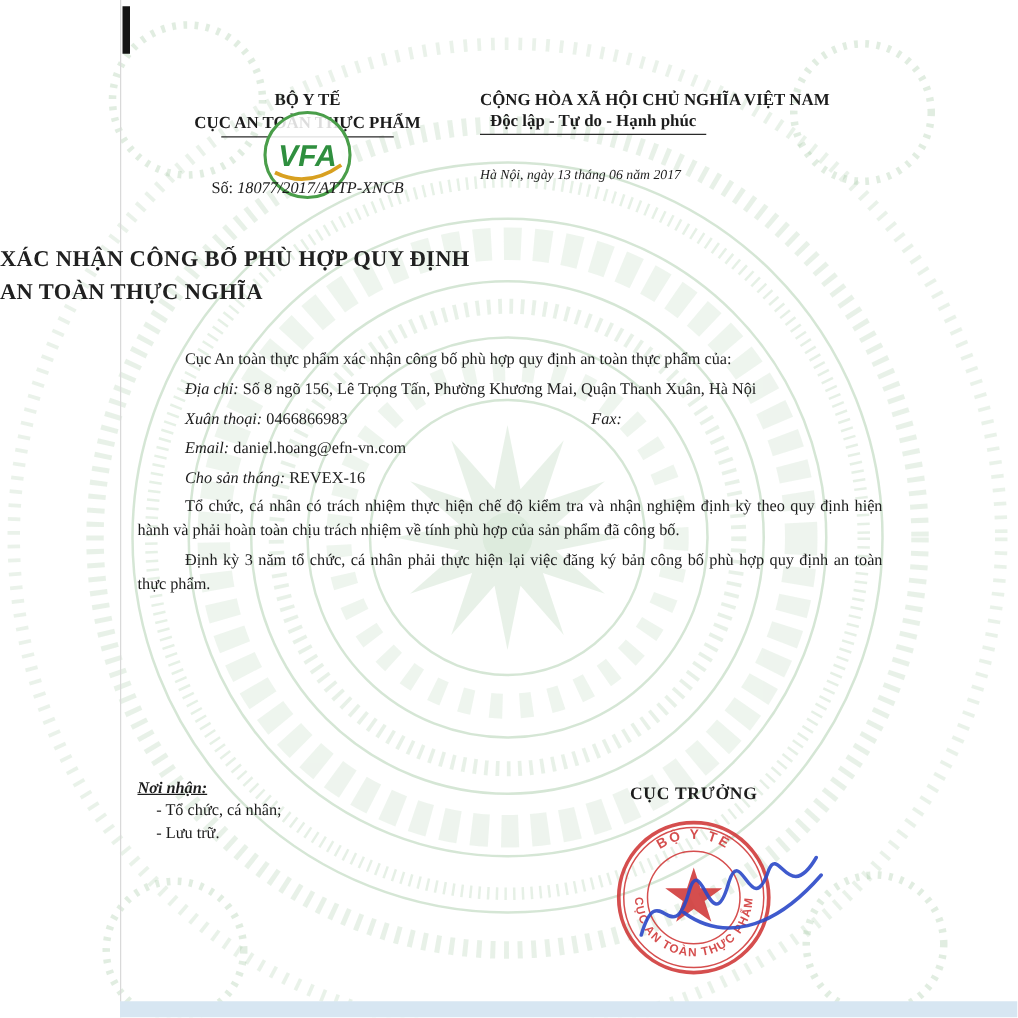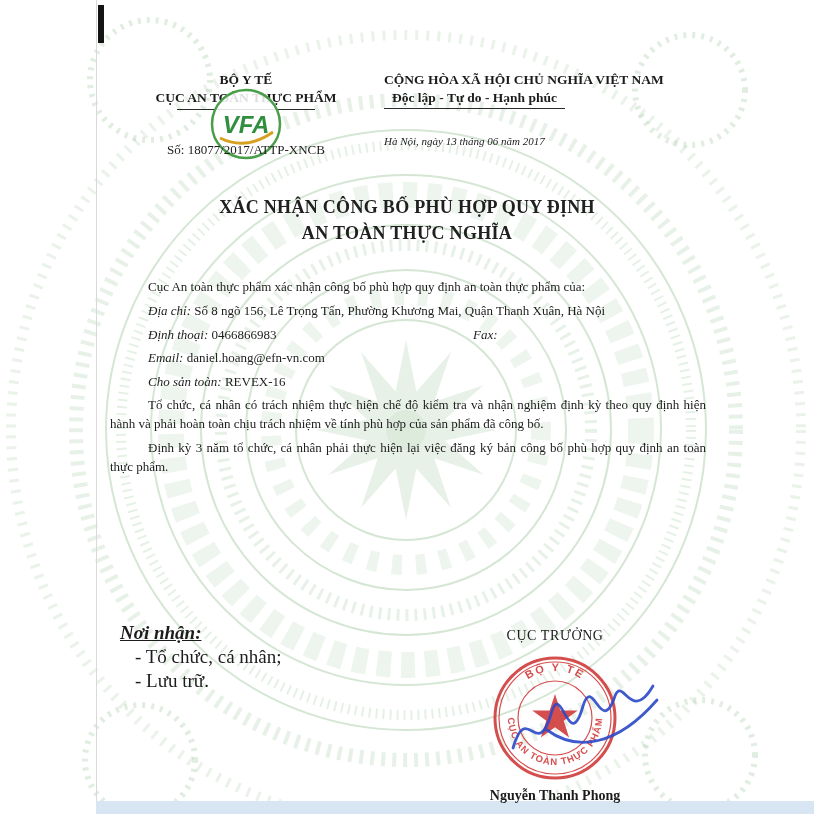--- a/index.html
+++ b/index.html
@@ -21,45 +21,45 @@
   .watermark { position:absolute; left:0; top:0; pointer-events:none; }
 
   
   .header { position:absolute; top:72px; left:108px; width:600px; display:flex; z-index:2; }
   .header-left { width:46%; text-align:center; position:relative; }
   .ministry { font-weight:bold; font-size:13.5px; }
   .department { font-weight:bold; font-size:13.5px; margin-top:2px; }
   .dept-underline { width:138px; border-top:1.2px solid #2a2a2a; margin:3px auto 0; }
   .logo-wrap { position:absolute; left:50%; top:16px; transform:translateX(-50%); z-index:0; }
   .number-line { position:relative; z-index:1; margin-top:32px; font-size:13px; }
-  .number-value { }
+  .number-value { font-style:italic; }
   .header-right { width:54%; }
   .country { font-weight:bold; font-size:13.5px; }
   .motto { font-weight:bold; font-size:13.5px; display:inline-block; border-bottom:1.2px solid #2a2a2a; padding:0 8px 2px; margin-top:0; }
   .dateline { font-style:italic; font-size:11px; margin-top:26px; }
 
   
-  .title { position:absolute; top:194px; left:0; width:100%; text-align:center;
+  .title { position:absolute; top:194px; left:0; width:100%; text-align:left;
            font-weight:bold; font-size:18px; line-height:1.45; letter-spacing:.3px; z-index:2; color:#202020; }
 
   
   .docbody { position:absolute; top:278px; left:110px; width:596px; font-size:13px;
              line-height:1.42; text-align:justify; z-index:2; }
   .docbody p { margin:0 0 6px 0; text-indent:38px; }
   .docbody p.tight { margin-bottom:5px; }
   .lbl { font-style:italic; }
   .phone-line { position:relative; }
   .fax { position:absolute; left:325px; top:0; font-style:italic; }
 
   
-  .footer-left { position:absolute; top:622px; left:120px; font-size:19px; z-index:2; }
+  .footer-left { position:absolute; top:622px; left:110px; font-size:13px; z-index:2; }
   .recipients-label { font-weight:bold; font-style:italic; text-decoration:underline; }
   .recipient { margin-top:2px;margin-left:15px; }
   .footer-right { position:absolute; top:628px; left:445px; width:220px; text-align:center; z-index:2; }
-  .signer-title { font-weight:normal; font-size:14px; letter-spacing:.6px; }
+  .signer-title { font-weight:bold; font-size:14px; letter-spacing:.6px; }
   .stamp-wrap { position:relative; height:132px; margin-top:8px; }
   .stamp { position:absolute; left:50%; top:0; transform:translateX(-50%); opacity:.88; }
   .signature { position:absolute; left:62px; top:14px; }
   .signer-name { font-weight:bold; font-size:14px; margin-top:4px; }
 </style>
 </head>
 <body>
 
 <div class="page">
 
@@ -120,30 +120,30 @@
     <div>AN TOÀN THỰC NGHĨA</div>
   </div>
 
   <div class="docbody">
     <p>Cục An toàn thực phẩm xác nhận công bố phù hợp quy định an toàn thực phẩm của:</p>
     <p class="tight">
       <span class="lbl">Địa chỉ:</span>
       <span>Số 8 ngõ 156, Lê Trọng Tấn, Phường Khương Mai, Quận Thanh Xuân, Hà Nội</span>
     </p>
     <p class="tight phone-line">
-      <span class="lbl">Định thoại:</span>
+      <span class="lbl">Xuân thoại:</span>
       <span>0466866983</span>
       <span class="fax">Fax:</span>
     </p>
     <p class="tight">
       <span class="lbl">Email:</span>
       <span>daniel.hoang@efn-vn.com</span>
     </p>
     <p class="tight">
-      <span class="lbl">Cho sản toàn:</span>
+      <span class="lbl">Cho sản tháng:</span>
       <span>REVEX-16</span>
     </p>
     <p>Tổ chức, cá nhân có trách nhiệm thực hiện chế độ kiểm tra và nhận nghiệm định kỳ theo quy định hiện hành và phải hoàn toàn chịu trách nhiệm về tính phù hợp của sản phẩm đã công bố.</p>
     <p>Định kỳ 3 năm tổ chức, cá nhân phải thực hiện lại việc đăng ký bản công bố phù hợp quy định an toàn thực phẩm.</p>
   </div>
 
   <div class="footer-left">
     <div class="recipients-label">Nơi nhận:</div>
     <div class="recipient">- Tổ chức, cá nhân;</div>
     <div class="recipient">- Lưu trữ.</div>
@@ -166,16 +166,15 @@
           <textPath href="#stampBottom" startOffset="50%">CỤC AN TOÀN THỰC PHẨM</textPath>
         </text>
       </svg>
       <svg class="signature" width="160" height="110" viewBox="0 0 160 110">
         <g stroke="#2b49c8" stroke-width="2.8" fill="none" stroke-linecap="round" opacity="0.9">
           <path d="M6,82 C20,34 30,96 44,48 C54,12 62,90 76,40 C86,8 94,72 108,30 C116,10 124,58 146,20"></path>
           <path d="M40,64 C70,86 110,80 150,34"></path>
         </g>
       </svg>
     </div>
-    <div class="signer-name">Nguyễn Thanh Phong</div>
   </div>
 
 </div>
 
 </body></html>

